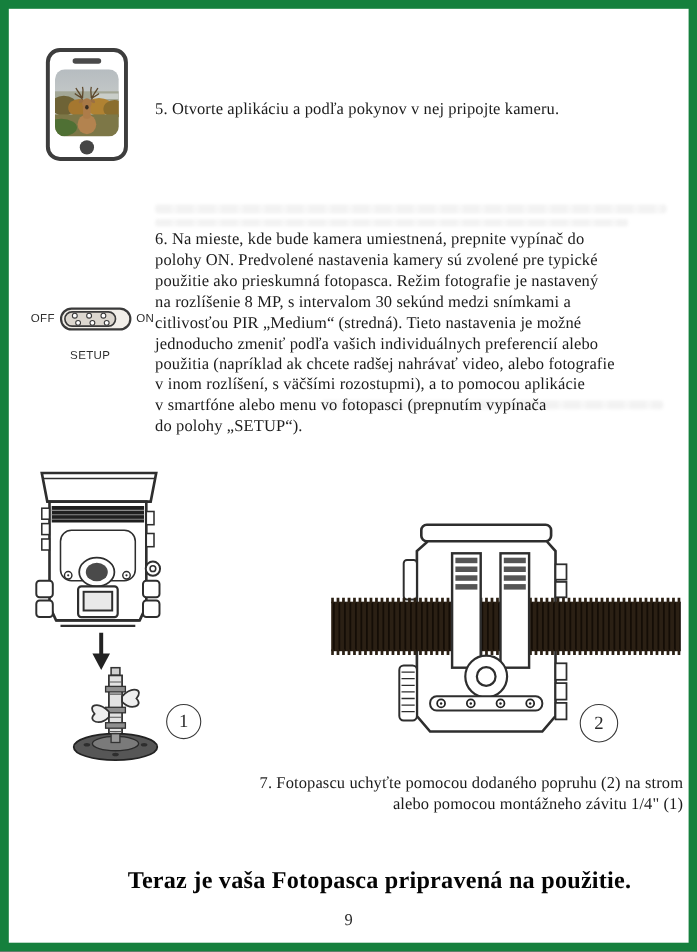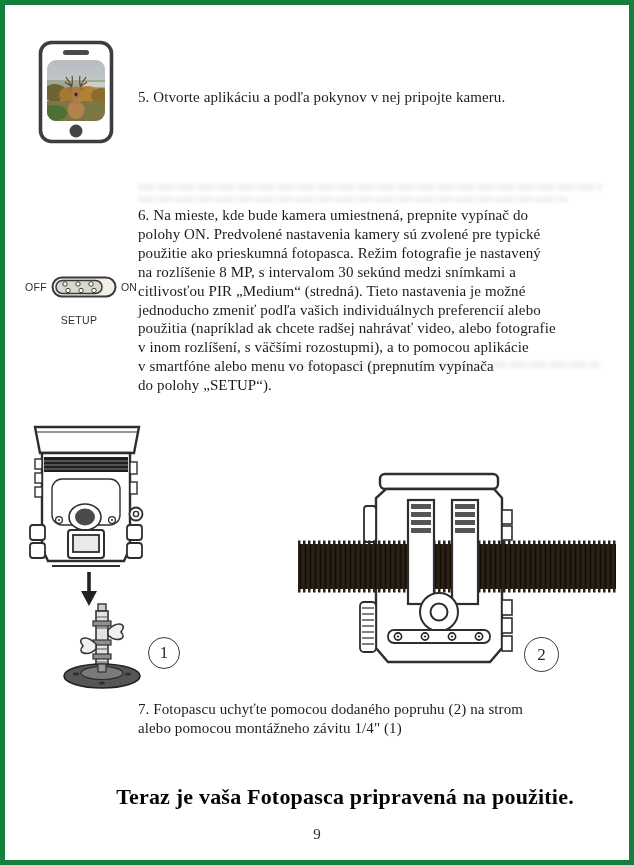--- a/index.html
+++ b/index.html
@@ -1,21 +1,21 @@
 <!DOCTYPE html>
 <html><head>
 <meta charset="utf-8">
 <style>
   html,body{margin:0;padding:0;background:#1a1a1a;}
   .page{
     position:relative;
     width:634px;height:865px;
     box-sizing:border-box;
     background:#ffffff;
-    border:5px solid #15803d;
+    border:8px solid #15803d;
     font-family:"Liberation Serif","DejaVu Serif",serif;
     color:#1c1c1c;
     overflow:hidden;
   }
   .abs{position:absolute;}
   .step-text{
     font-size:15px;
     line-height:18.9px;
     white-space:pre-line;
     letter-spacing:0.1px;
@@ -263,20 +263,20 @@
     <circle cx="154" cy="174.5" r="3.6" fill="#fff" stroke="#222" stroke-width="1.6"></circle>
     <circle cx="154" cy="174.5" r="1.1" fill="#222"></circle>
     <circle cx="181" cy="174.5" r="3.6" fill="#fff" stroke="#222" stroke-width="1.6"></circle>
     <circle cx="181" cy="174.5" r="1.1" fill="#222"></circle>
   </svg>
 
   <div class="abs fig-badge" style="left:519px;top:632px;width:35px;height:35px;">
     <span>2</span>
   </div>
 
-  <div class="abs step-text" style="left:133px;top:695px;width:480px;">7. Fotopascu uchyťte pomocou dodaného popruhu (2) na strom
+  <div class="abs step-text" style="left:133px;top:695px;width:480px;text-align:right;">7. Fotopascu uchyťte pomocou dodaného popruhu (2) na strom
 alebo pomocou montážneho závitu 1/4" (1)</div>
 
   <div class="abs ready-title" style="left:0;top:779px;">Teraz je vaša Fotopasca pripravená na použitie.</div>
 
   <div class="abs page-number" style="left:0;top:821px;">9</div>
 
 </div>
 
 </body></html>

